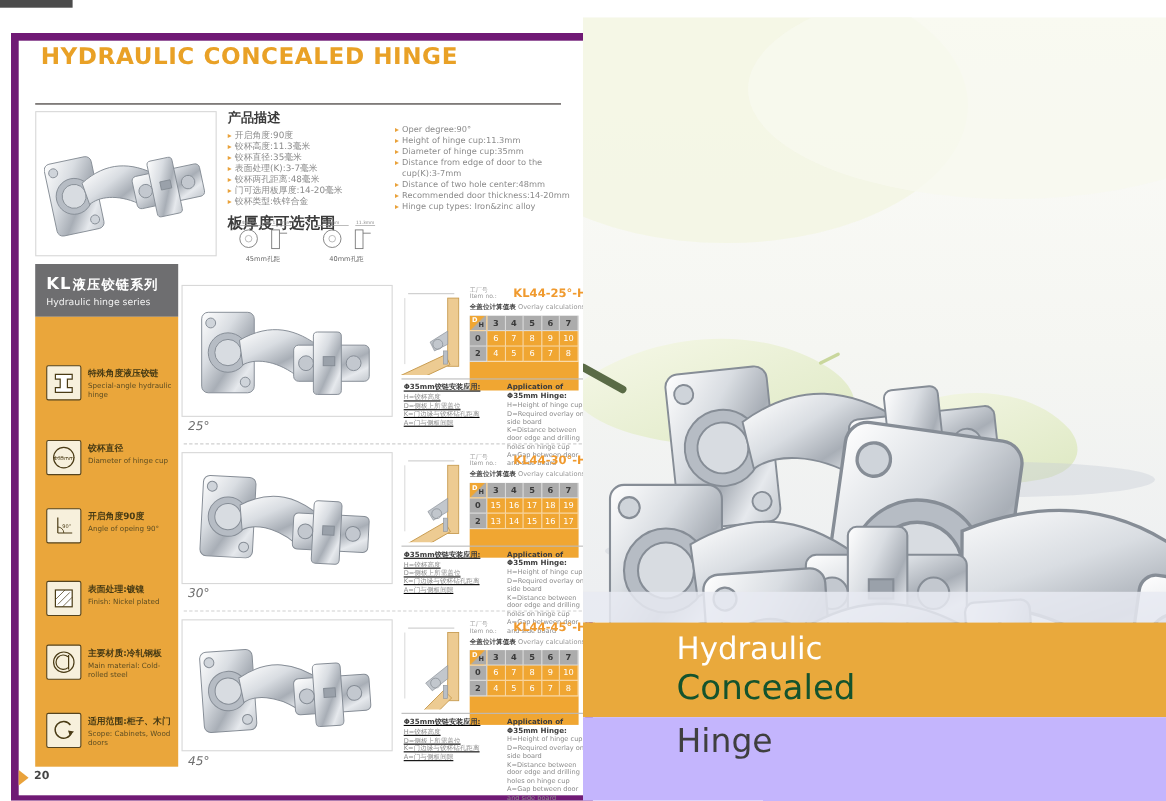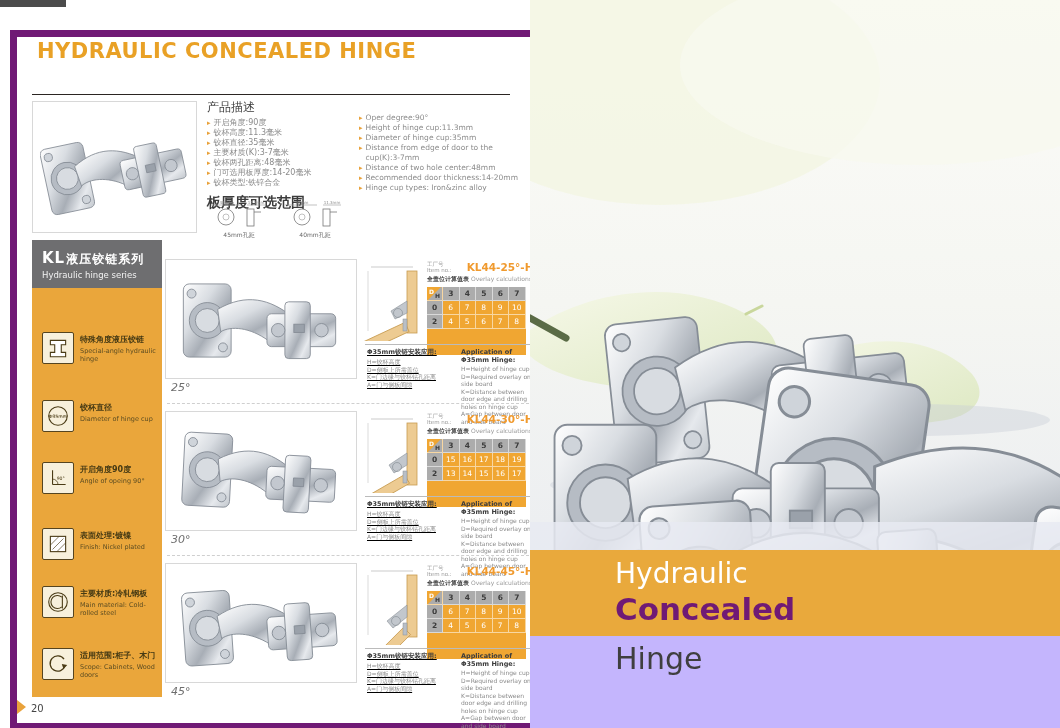--- a/index.html
+++ b/index.html
@@ -12,21 +12,21 @@
   .main-title{position:absolute;left:20px;top:2px;margin:0;font-size:21px;font-weight:bold;color:#E9A126;letter-spacing:.5px;}
   .ec-bar{position:absolute;left:15px;top:36px;width:478px;height:18px;background:#2B2522;}
   .ec-text{font-family:"Liberation Serif","DejaVu Serif",serif;font-variant:small-caps;font-size:13px;color:#fff;
            padding-left:8px;line-height:18px;letter-spacing:1.5px;display:block;}
   .ec-underline{position:absolute;left:15px;top:57px;width:478px;height:1px;background:#2B2522;}
 
   .thumb-box{position:absolute;left:15px;top:64px;width:163px;height:130px;border:1px solid #d8d8d8;
              display:flex;align-items:center;justify-content:center;background:#fff;}
   .thumb-box svg{width:150px;height:102px;}
 
-  .desc-title{position:absolute;left:190px;top:62px;font-size:12px;font-weight:normal;color:#3c3c3c;}
+  .desc-title{position:absolute;left:190px;top:62px;font-size:12px;font-weight:bold;color:#3c3c3c;}
   .desc-cn{position:absolute;left:190px;top:81px;width:150px;}
   .desc-en{position:absolute;left:342px;top:76px;width:168px;}
   .li-row{display:flex;align-items:flex-start;}
   .desc-cn .li-row{font-size:8px;color:#8b8b8b;line-height:10px;}
   .desc-en .li-row{font-size:7.5px;color:#8b8b8b;line-height:10px;}
   .blt{color:#E9A23B;font-size:7px;margin-right:3px;line-height:inherit;}
 
   .thick-title{position:absolute;left:190px;top:157px;font-size:14px;font-weight:bold;color:#3c3c3c;}
   .thick-diagrams{position:absolute;left:190px;top:163px;display:flex;gap:12px;}
   .tdx{width:64px;}
@@ -77,31 +77,31 @@
 
   .cap-divider{position:absolute;left:200px;top:85px;width:168px;border-top:1px solid #bbb;}
   .cap-cn{position:absolute;left:202px;top:89px;width:90px;text-decoration:underline;}
   .cap-en{position:absolute;left:296px;top:89px;width:70px;}
   .cap-title{font-size:6.5px;font-weight:bold;color:#3c3c3c;margin-bottom:1px;}
   .cap-cn .li-row,.cap-en .li-row{font-size:6px;color:#8b8b8b;line-height:7.5px;}
 
   .dash-sep{position:absolute;left:150px;width:362px;border-top:1px dashed #cfcfcf;}
   .sep1{top:366px;} .sep2{top:518px;}
 
-  .page-num-wrap{position:absolute;left:0;top:663px;display:flex;align-items:flex-end;}
+  .page-num-wrap{position:absolute;left:0;top:663px;display:flex;align-items:flex-start;font-weight:bold;}
   .pn-arrow{width:0;height:0;border-left:9px solid #E9A23B;border-top:7px solid transparent;border-bottom:7px solid transparent;}
   .pn{font-size:10px;color:#444;margin-left:5px;}
 
   
-  .right-page{position:absolute;left:530px;top:0;width:530px;height:664px;}
+  .right-page{position:absolute;left:530px;top:16px;width:530px;height:664px;}
   .photo-scene{position:absolute;left:0;top:0;width:530px;height:550px;}
   .photo-scene svg{width:530px;height:550px;display:block;}
   .right-band{position:absolute;left:0;top:550px;width:530px;height:86px;background:#E9A93C;}
   .rb1{margin:8px 0 0 85px;font-size:28px;color:#fff;line-height:32px;}
-  .rb2{margin:0 0 16px 85px;font-size:31px;font-weight:bold;color:#701a75;line-height:38px;}
+  .rb2{margin:0 0 16px 85px;font-size:31px;font-weight:normal;color:#14532d;line-height:38px;}
   .right-bottom{position:absolute;left:0;top:636px;width:530px;height:92px;background:#c4b5fd;}
   .rb3{margin:5px 0 0 85px;font-size:30px;color:#3f3f3f;line-height:36px;}
 </style>
 </head>
 <body>
 
 <div class="canvas">
 
   <svg width="0" height="0" style="position:absolute" aria-hidden="true">
     <defs>
@@ -162,21 +162,21 @@
         <div class="li-row">
           <span class="blt">▸</span>
           <span>铰杯高度:11.3毫米</span>
         </div>
         <div class="li-row">
           <span class="blt">▸</span>
           <span>铰杯直径:35毫米</span>
         </div>
         <div class="li-row">
           <span class="blt">▸</span>
-          <span>主要材质(K):3-7毫米</span>
+          <span>表面处理(K):3-7毫米</span>
         </div>
         <div class="li-row">
           <span class="blt">▸</span>
           <span>铰杯两孔距离:48毫米</span>
         </div>
         <div class="li-row">
           <span class="blt">▸</span>
           <span>门可选用板厚度:14-20毫米</span>
         </div>
         <div class="li-row">

